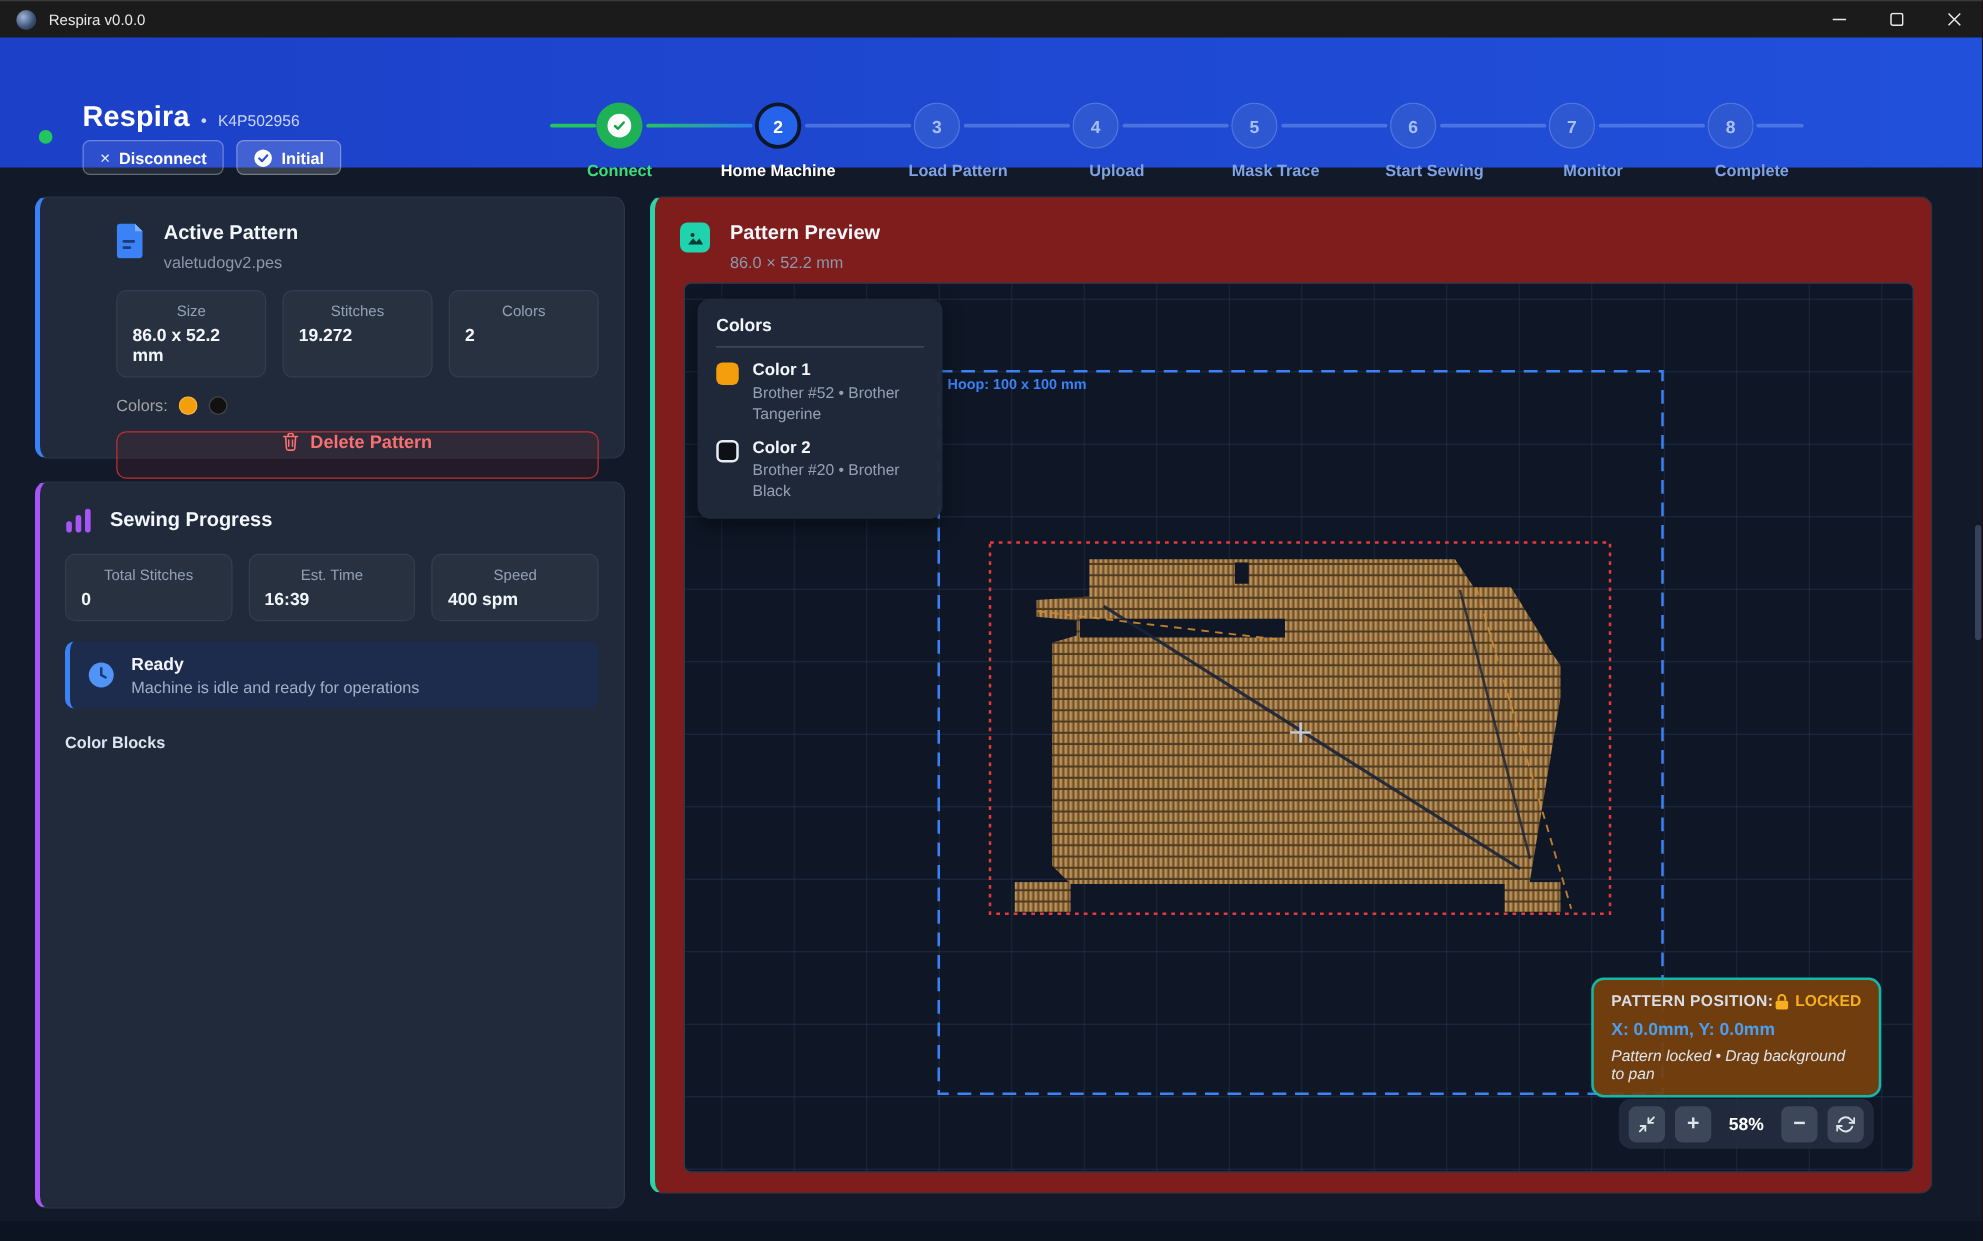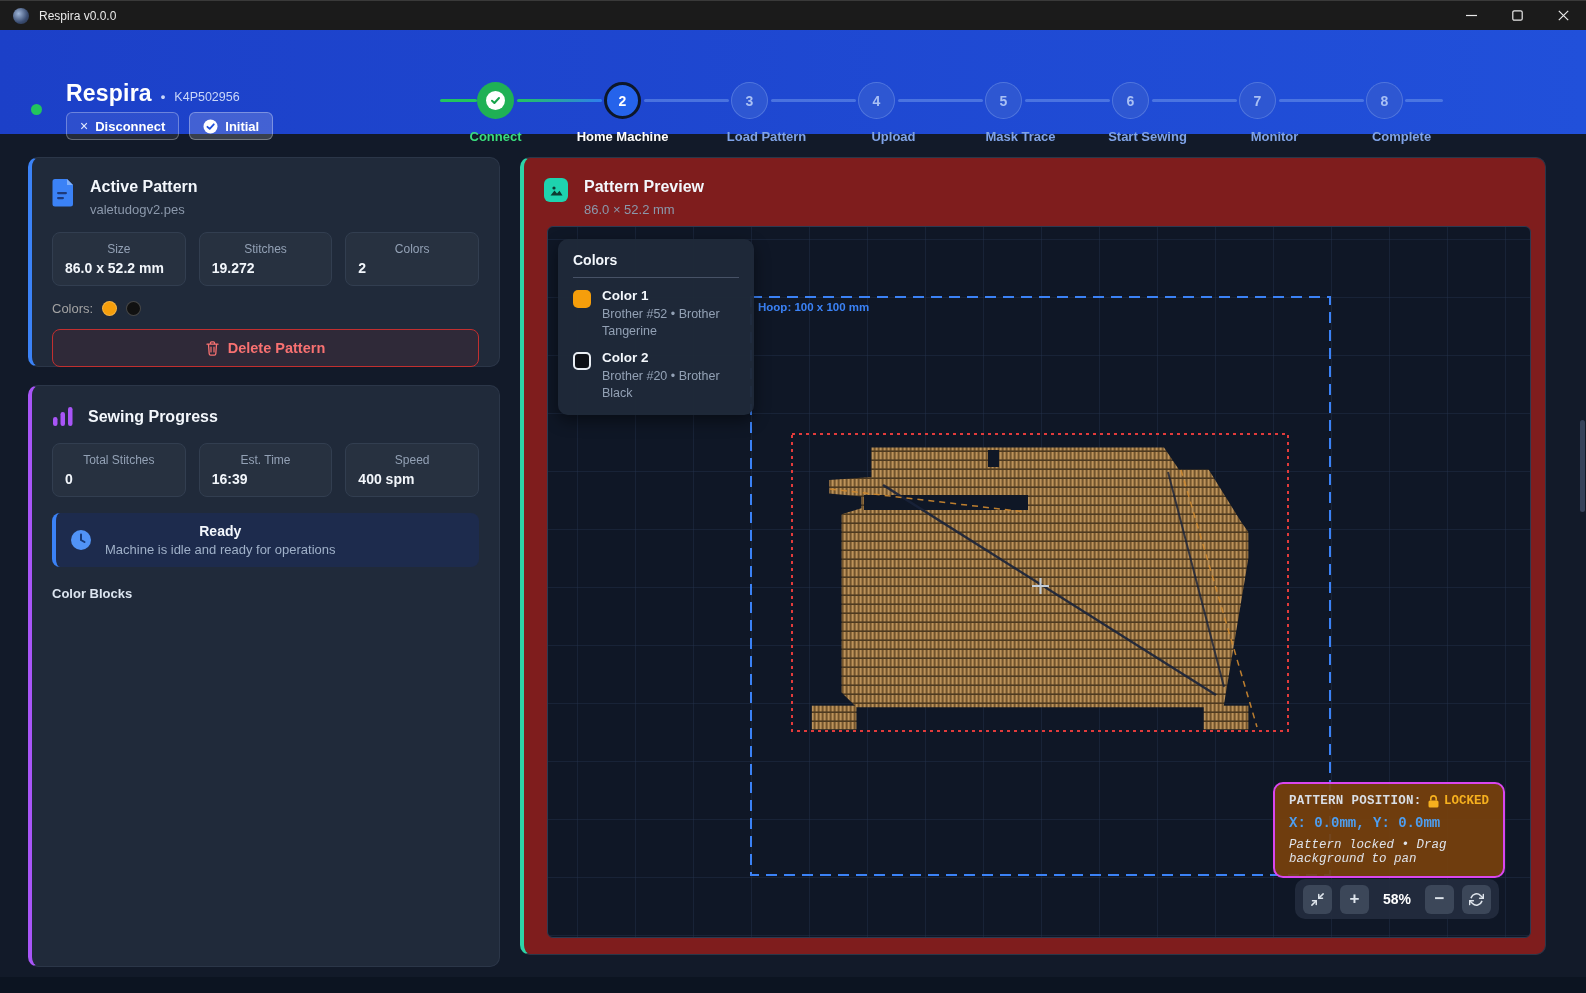--- a/index.html
+++ b/index.html
@@ -45,39 +45,39 @@
   .step.active .step-label { color:#fff; }
   .step.pending .step-label { color:#7fa3e8;margin-left:34px; }
   .conn { position:absolute; top:17px; left:calc(50% + 21px); width:85px; height:3px; border-radius:2px;
     background:rgba(110,150,235,.55); z-index:1; }
   .conn.gradient { background:linear-gradient(90deg,#22c55e,#2f7df0); }
   .stub { position:absolute; top:17px; height:3px; border-radius:2px; }
   .stub-left  { left:8px; width:37px; background:#22c55e; }
   .stub-right { left:973px; width:38px; background:rgba(110,150,235,.55); }
   
   .card { position:absolute; background:#202a3a; border-radius:10px; border:1px solid #2b3648; }
-  #active-card { left:28px; top:157px; width:472px; height:210px; border-left:4px solid #3b82f6; }
+  #active-card { left:28px; top:157px; width:472px; height:210px; border-left:4px solid #3b82f6;padding-left:41px; }
   #sewing-card { left:28px; top:385px; width:472px; height:582px; border-left:4px solid #a855f7; }
   .card-head { display:flex; align-items:flex-start; gap:14px; padding:20px 20px 0; }
   .card-title { font-size:16px; font-weight:bold; color:#f3f7fc; }
   .card-sub { font-size:13px; color:#8b98ab; margin-top:6px; }
   .stats { display:flex; gap:13px; padding:15px 20px 0; }
   .stat { flex:1; background:#273140; border:1px solid #323e50; border-radius:8px; padding:9px 12px; }
   .stat-label { font-size:12px; color:#93a1b5;text-align:center; }
   .stat-value { font-size:14px; font-weight:bold; color:#f2f6fb; margin-top:4px; }
   .colors-row { display:flex; align-items:center; gap:9px; padding:15px 20px 0; }
   .colors-label { font-size:13px; color:#a3a3a3; }
   .swatch-dot { width:15px; height:15px; border-radius:50%; border:1px solid rgba(255,255,255,.22); }
   .delete-btn { margin:13px 20px 0; height:38px; width:calc(100% - 40px); border-radius:8px;
     border:1.5px solid #c22f2f; background:rgba(190,40,40,.10); color:#f87171;
-    font-size:14.5px; font-weight:bold; display:flex; align-items:center; justify-content:center; gap:9px; cursor:pointer;
+    font-size:14.5px; font-weight:bold; display:flex; justify-content:center; gap:9px; cursor:pointer;
     font-family:"Liberation Sans",sans-serif; }
   
   .ready-box { margin:16px 20px 0; background:#1d2b4d; border-left:4px solid #3b82f6; border-radius:8px;
-    display:flex; gap:13px; padding:10px 14px; align-items:center;text-align:center; }
+    display:flex; gap:13px; padding:10px 14px; align-items:center; }
   .ready-title { font-size:14px; font-weight:bold; color:#f3f7fc; }
   .ready-desc { font-size:13px; color:#9fb0c8; margin-top:3px; }
   .cb-label { margin:19px 20px 0; font-size:13px; font-weight:bold; color:#dce5f0; }
   .thread { margin:11px 20px 0; border-radius:10px; padding:11px 14px 12px; }
   .thread.active   { border:2px solid #a855f7; background:#262043; }
   .thread.inactive { border:1px solid #3a4557; background:#222c3b; }
   .thread-row { display:flex; align-items:center; gap:13px; }
   .tswatch { width:30px; height:30px; border-radius:8px; flex:none; }
   .tswatch.t1 { border:2px solid #c084fc; }
   .tswatch.t2 { border:2px solid #c3ccd8; }
@@ -95,21 +95,21 @@
   .legend { position:absolute; left:10px; top:12px; width:196px; background:rgba(31,41,57,.97);
     border-radius:10px; padding:13px 15px; box-shadow:0 6px 16px rgba(0,0,0,.45); }
   .legend-title { font-size:14px; font-weight:bold; color:#f3f7fc; }
   .legend-hr { border:none; border-top:1px solid #475266; margin:9px 0 2px; }
   .legend-entry { display:flex; gap:11px; margin-top:10px; }
   .lswatch { width:18px; height:18px; border-radius:5px; flex:none; margin-top:2px; }
   .lswatch.c2 { border:2px solid #e8edf3; }
   .lname { font-size:13.5px; font-weight:bold; color:#f3f7fc; }
   .ldetail { font-size:12.5px; color:#93a1b5; line-height:1.35; margin-top:3px; }
   .pos-overlay { position:absolute; right:25px; top:555px; width:232px; background:rgba(118,65,13,.93);
-    border:2px solid #d946ef; border-radius:10px; padding:10px 14px;font-family:Liberation Mono, monospace; }
+    border:2px solid #14b8a6; border-radius:10px; padding:10px 14px; }
   .pos-row1 { display:flex; justify-content:space-between; align-items:center; }
   .pos-label { font-size:12.5px; font-weight:bold; color:#d9dee6; letter-spacing:.3px; }
   .pos-locked { display:flex; align-items:center; gap:5px; font-size:12.5px; font-weight:bold; color:#f6b01e; }
   .pos-coords { font-size:14px; font-weight:bold; color:#4e9ef0; margin-top:7px; }
   .pos-hint { font-size:12.5px; font-style:italic; color:#dfe3ea; margin-top:7px; }
   .zoombar { position:absolute; right:31px; top:652px; height:40px; background:rgba(34,44,61,.96);
     border-radius:10px; display:flex; align-items:center; gap:8px; padding:0 8px; }
   .zbtn { width:29px; height:29px; border-radius:6px; background:#3c4759; color:#dfe5ec; border:none; cursor:pointer;
     display:flex; align-items:center; justify-content:center; font-size:17px; font-weight:bold;
     font-family:"Liberation Sans",sans-serif; }

